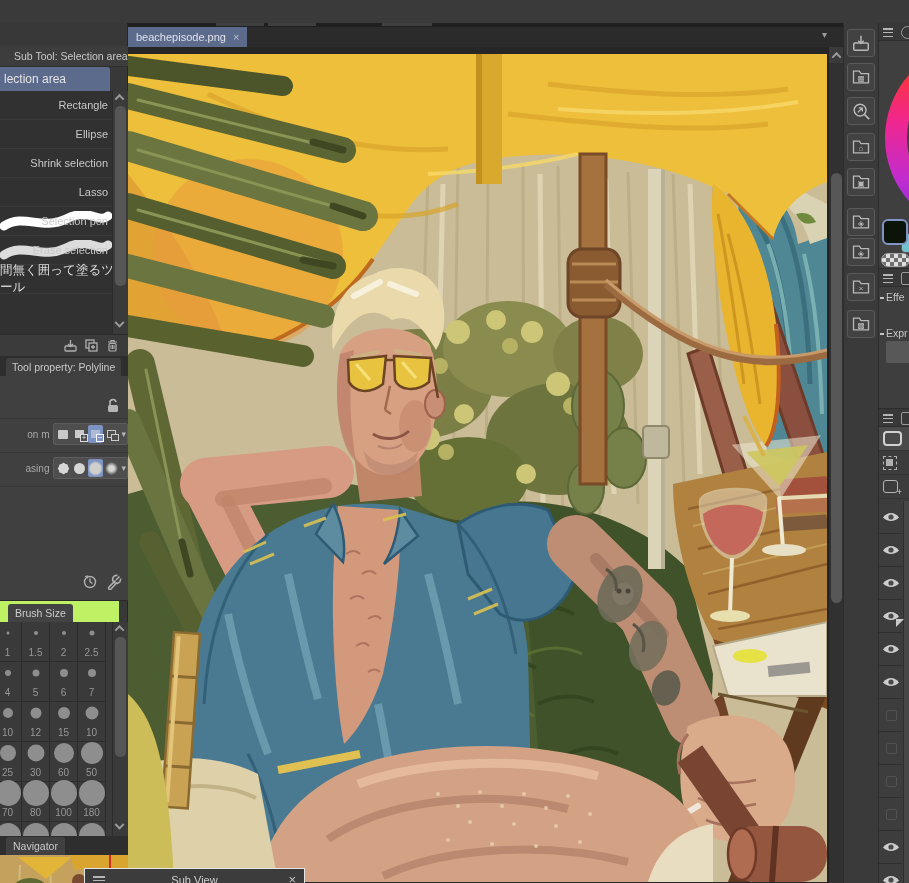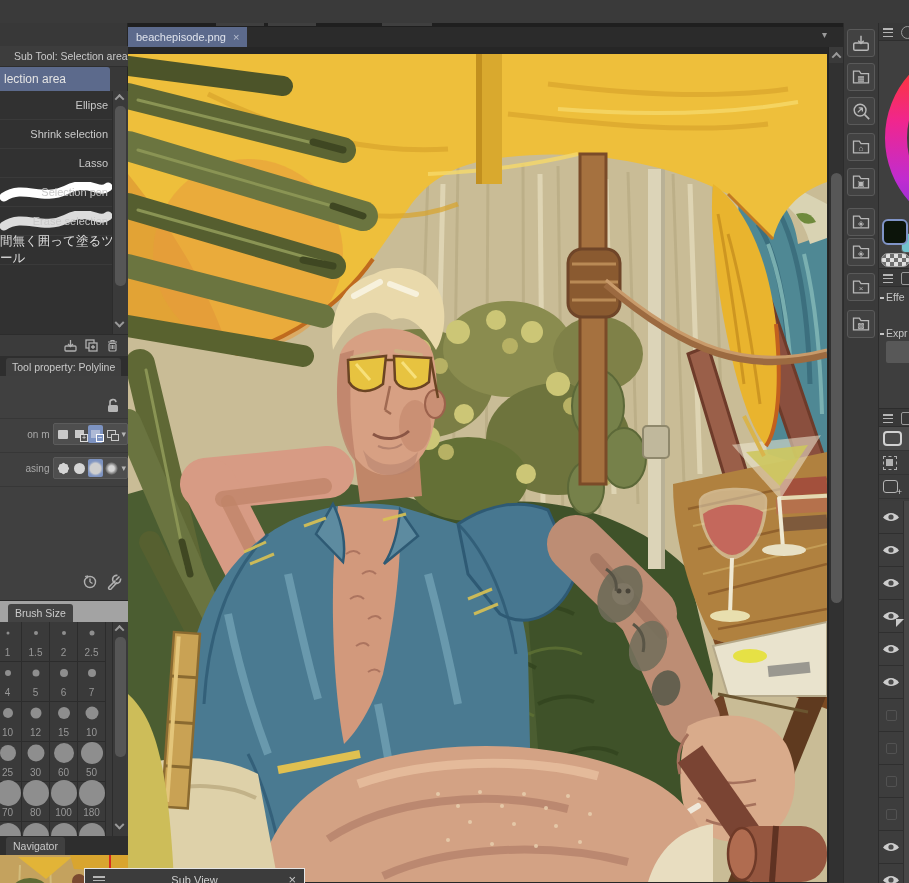--- a/index.html
+++ b/index.html
@@ -44,21 +44,21 @@
   .g-sqout i{position:absolute;right:-4px;bottom:-4px;width:8px;height:7px;border:1.5px solid #c9c9c9;background:#4e4e4e;}
   .g-star{position:relative;width:11px;height:11px;}
   .g-star b,.g-star u{position:absolute;left:1px;top:1px;width:9px;height:9px;background:#d5d5d5;border-radius:2px;}
   .g-star u{transform:rotate(45deg);}
   .g-circle{width:11px;height:11px;border-radius:50%;background:#d5d5d5;}
   .g-soft{width:11px;height:11px;border-radius:50%;background:#cfcfcf;box-shadow:0 0 2px 1px #cfcfcf;}
   .g-softer{width:13px;height:13px;border-radius:50%;background:radial-gradient(circle,#d5d5d5 0 30%,rgba(213,213,213,0) 72%);}
   .tp-sep{position:absolute;left:0;width:128px;height:1px;background:#373737;}
   .tp-bottom{position:absolute;right:6px;top:198px;display:flex;gap:8px;}
   
-  .bs-header{left:0;top:555px;width:128px;height:21px;background:#a3a3a3;text-decoration:underline;}
+  .bs-header{left:0;top:555px;width:119px;height:21px;background:#bef264;text-decoration:underline;}
   .bs-tab{position:absolute;left:8px;top:3px;height:18px;background:#434343;color:#cccccc;font-size:10.5px;line-height:18px;padding:0 7px;border-radius:3px 3px 0 0;}
   .bs-body{left:0;top:576px;width:112px;height:214px;background:#3a3a3a;overflow:hidden;}
   .bs-grid{position:absolute;left:-6px;top:0;display:grid;grid-template-columns:repeat(4,28px);}
   .bs-cell{width:28px;height:40px;border-right:1px solid #2c2c2c;border-bottom:1px solid #2c2c2c;position:relative;}
   .bs-cell.partial{height:14px;border-bottom:none;}
   .bs-dot{position:absolute;left:50%;top:11px;transform:translate(-50%,-50%);border-radius:50%;background:#8e8e8e;}
   .bs-num{position:absolute;left:0;right:0;bottom:3px;text-align:center;font-size:10px;color:#979797;}
   .bs-scroll{left:112px;top:576px;width:16px;height:214px;background:#3a3a3a;border-left:1px solid #2c2c2c;}
   
   .nav-header{left:0;top:790px;width:128px;height:19px;background:#2e2e2e;}
@@ -125,20 +125,23 @@
 
   <div class="abs left-col">
 
     <div class="abs st-header">
       <span class="abs st-header-icon"></span>
       <span>Sub Tool: Selection area</span>
     </div>
     <div class="abs st-tab">lection area</div>
     <div class="abs st-list" id="st-list">
         <div class="st-row">
+          <span style="position: relative;">Rectangle</span>
+        </div>
+        <div class="st-row">
           <span style="position: relative;">Ellipse</span>
         </div>
         <div class="st-row">
           <span style="position: relative;">Shrink selection</span>
         </div>
         <div class="st-row">
           <span style="position: relative;">Lasso</span>
         </div>
         <div class="st-row">
           <svg class="squig" width="112" height="21" viewBox="0 0 112 21">

